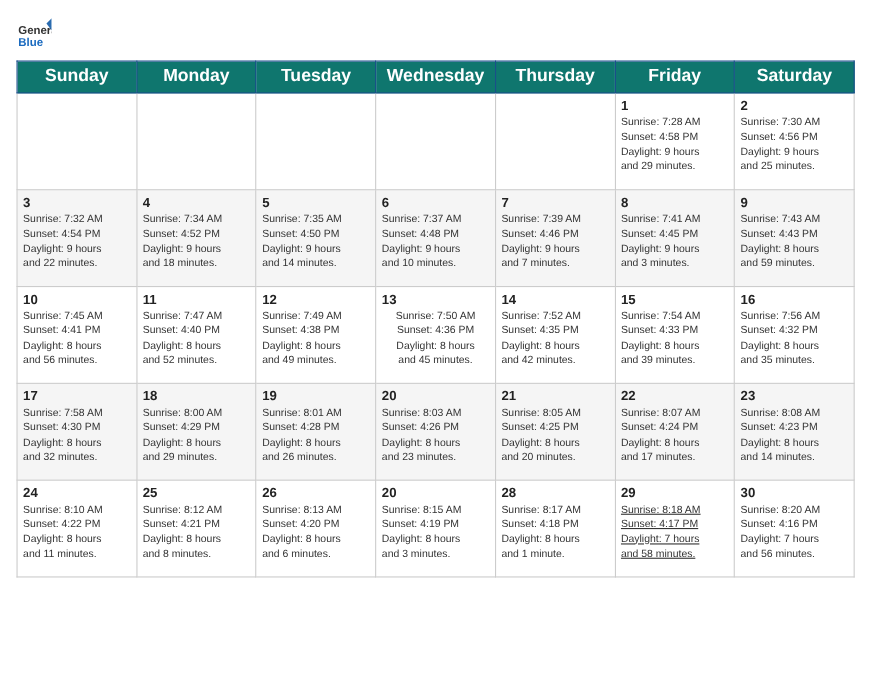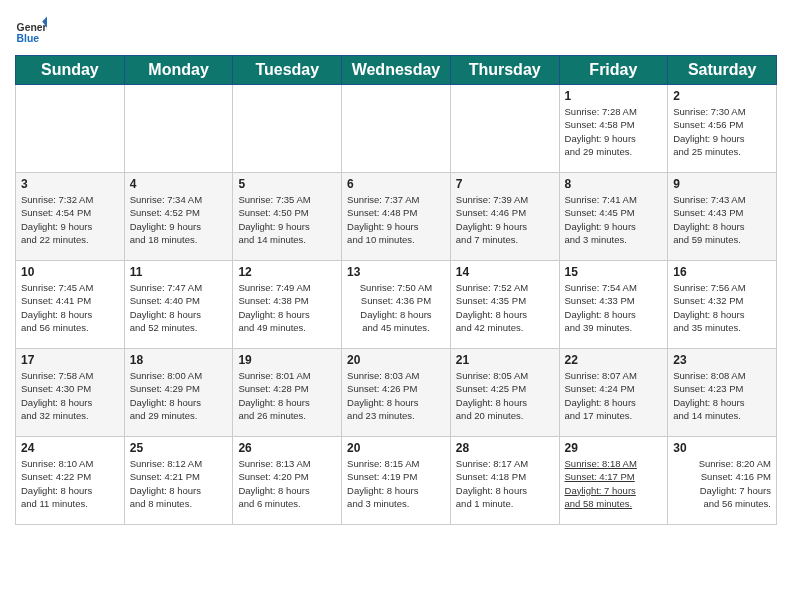--- a/index.html
+++ b/index.html
@@ -337,20 +337,20 @@
         </td>
         <td>
           <span class="day-number">29</span>
           <div class="day-info" style="white-space: pre-line; text-decoration: underline;">Sunrise: 8:18 AM
 Sunset: 4:17 PM
 Daylight: 7 hours
 and 58 minutes.</div>
         </td>
         <td>
           <span class="day-number">30</span>
-          <div class="day-info" style="white-space: pre-line; text-align: right;">Sunrise: 8:20 AM
+          <div class="day-info" style="white-space: pre-line;">Sunrise: 8:20 AM
 Sunset: 4:16 PM
 Daylight: 7 hours
 and 56 minutes.</div>
         </td>
       </tr>
     </tbody>
 </table>
 
 </body></html>

